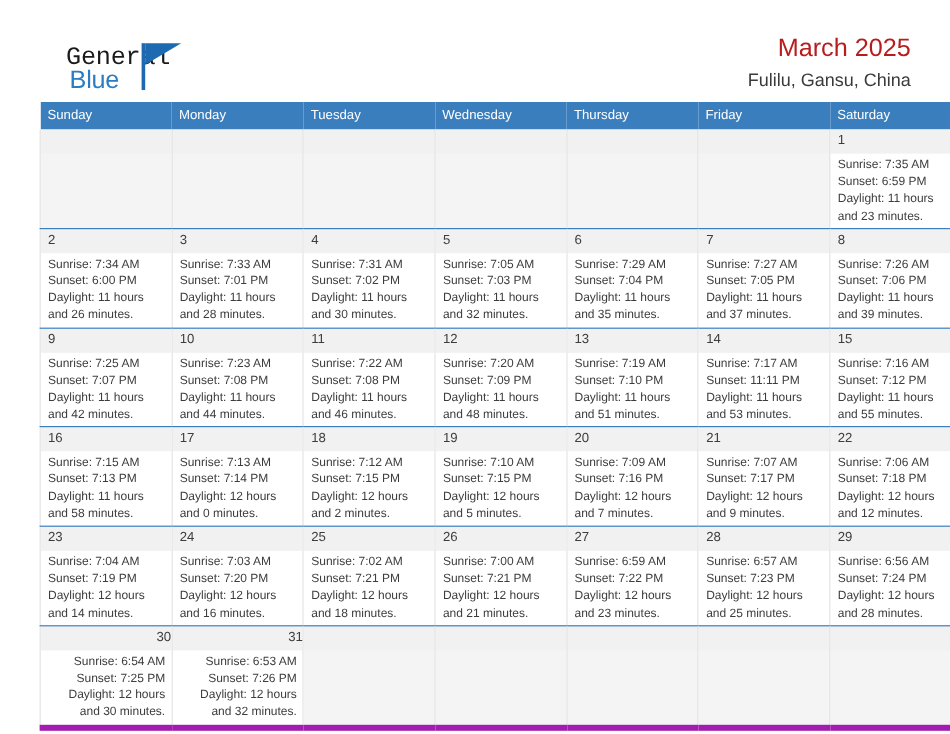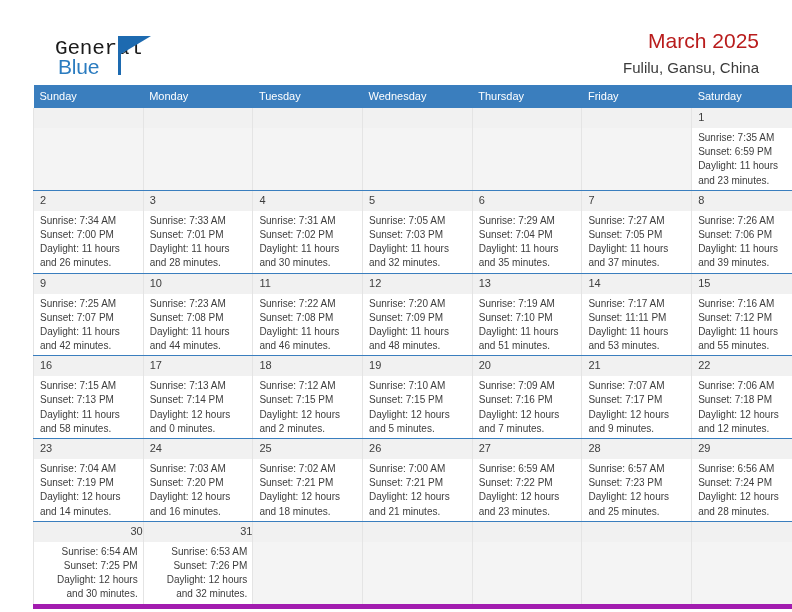--- a/index.html
+++ b/index.html
@@ -205,21 +205,21 @@
               <div>Daylight: 11 hours</div>
               <div>and 23 minutes.</div>
             </div>
           </td>
         </tr>
         <tr class="week">
           <td>
             <div class="daynum">2</div>
             <div class="details">
               <div>Sunrise: 7:34 AM</div>
-              <div>Sunset: 7:00 PM</div>
+              <div>Sunset: 6:00 PM</div>
               <div>Daylight: 11 hours</div>
               <div>and 26 minutes.</div>
             </div>
           </td>
           <td>
             <div class="daynum">3</div>
             <div class="details">
               <div>Sunrise: 7:33 AM</div>
               <div>Sunset: 7:01 PM</div>
               <div>Daylight: 11 hours</div>

